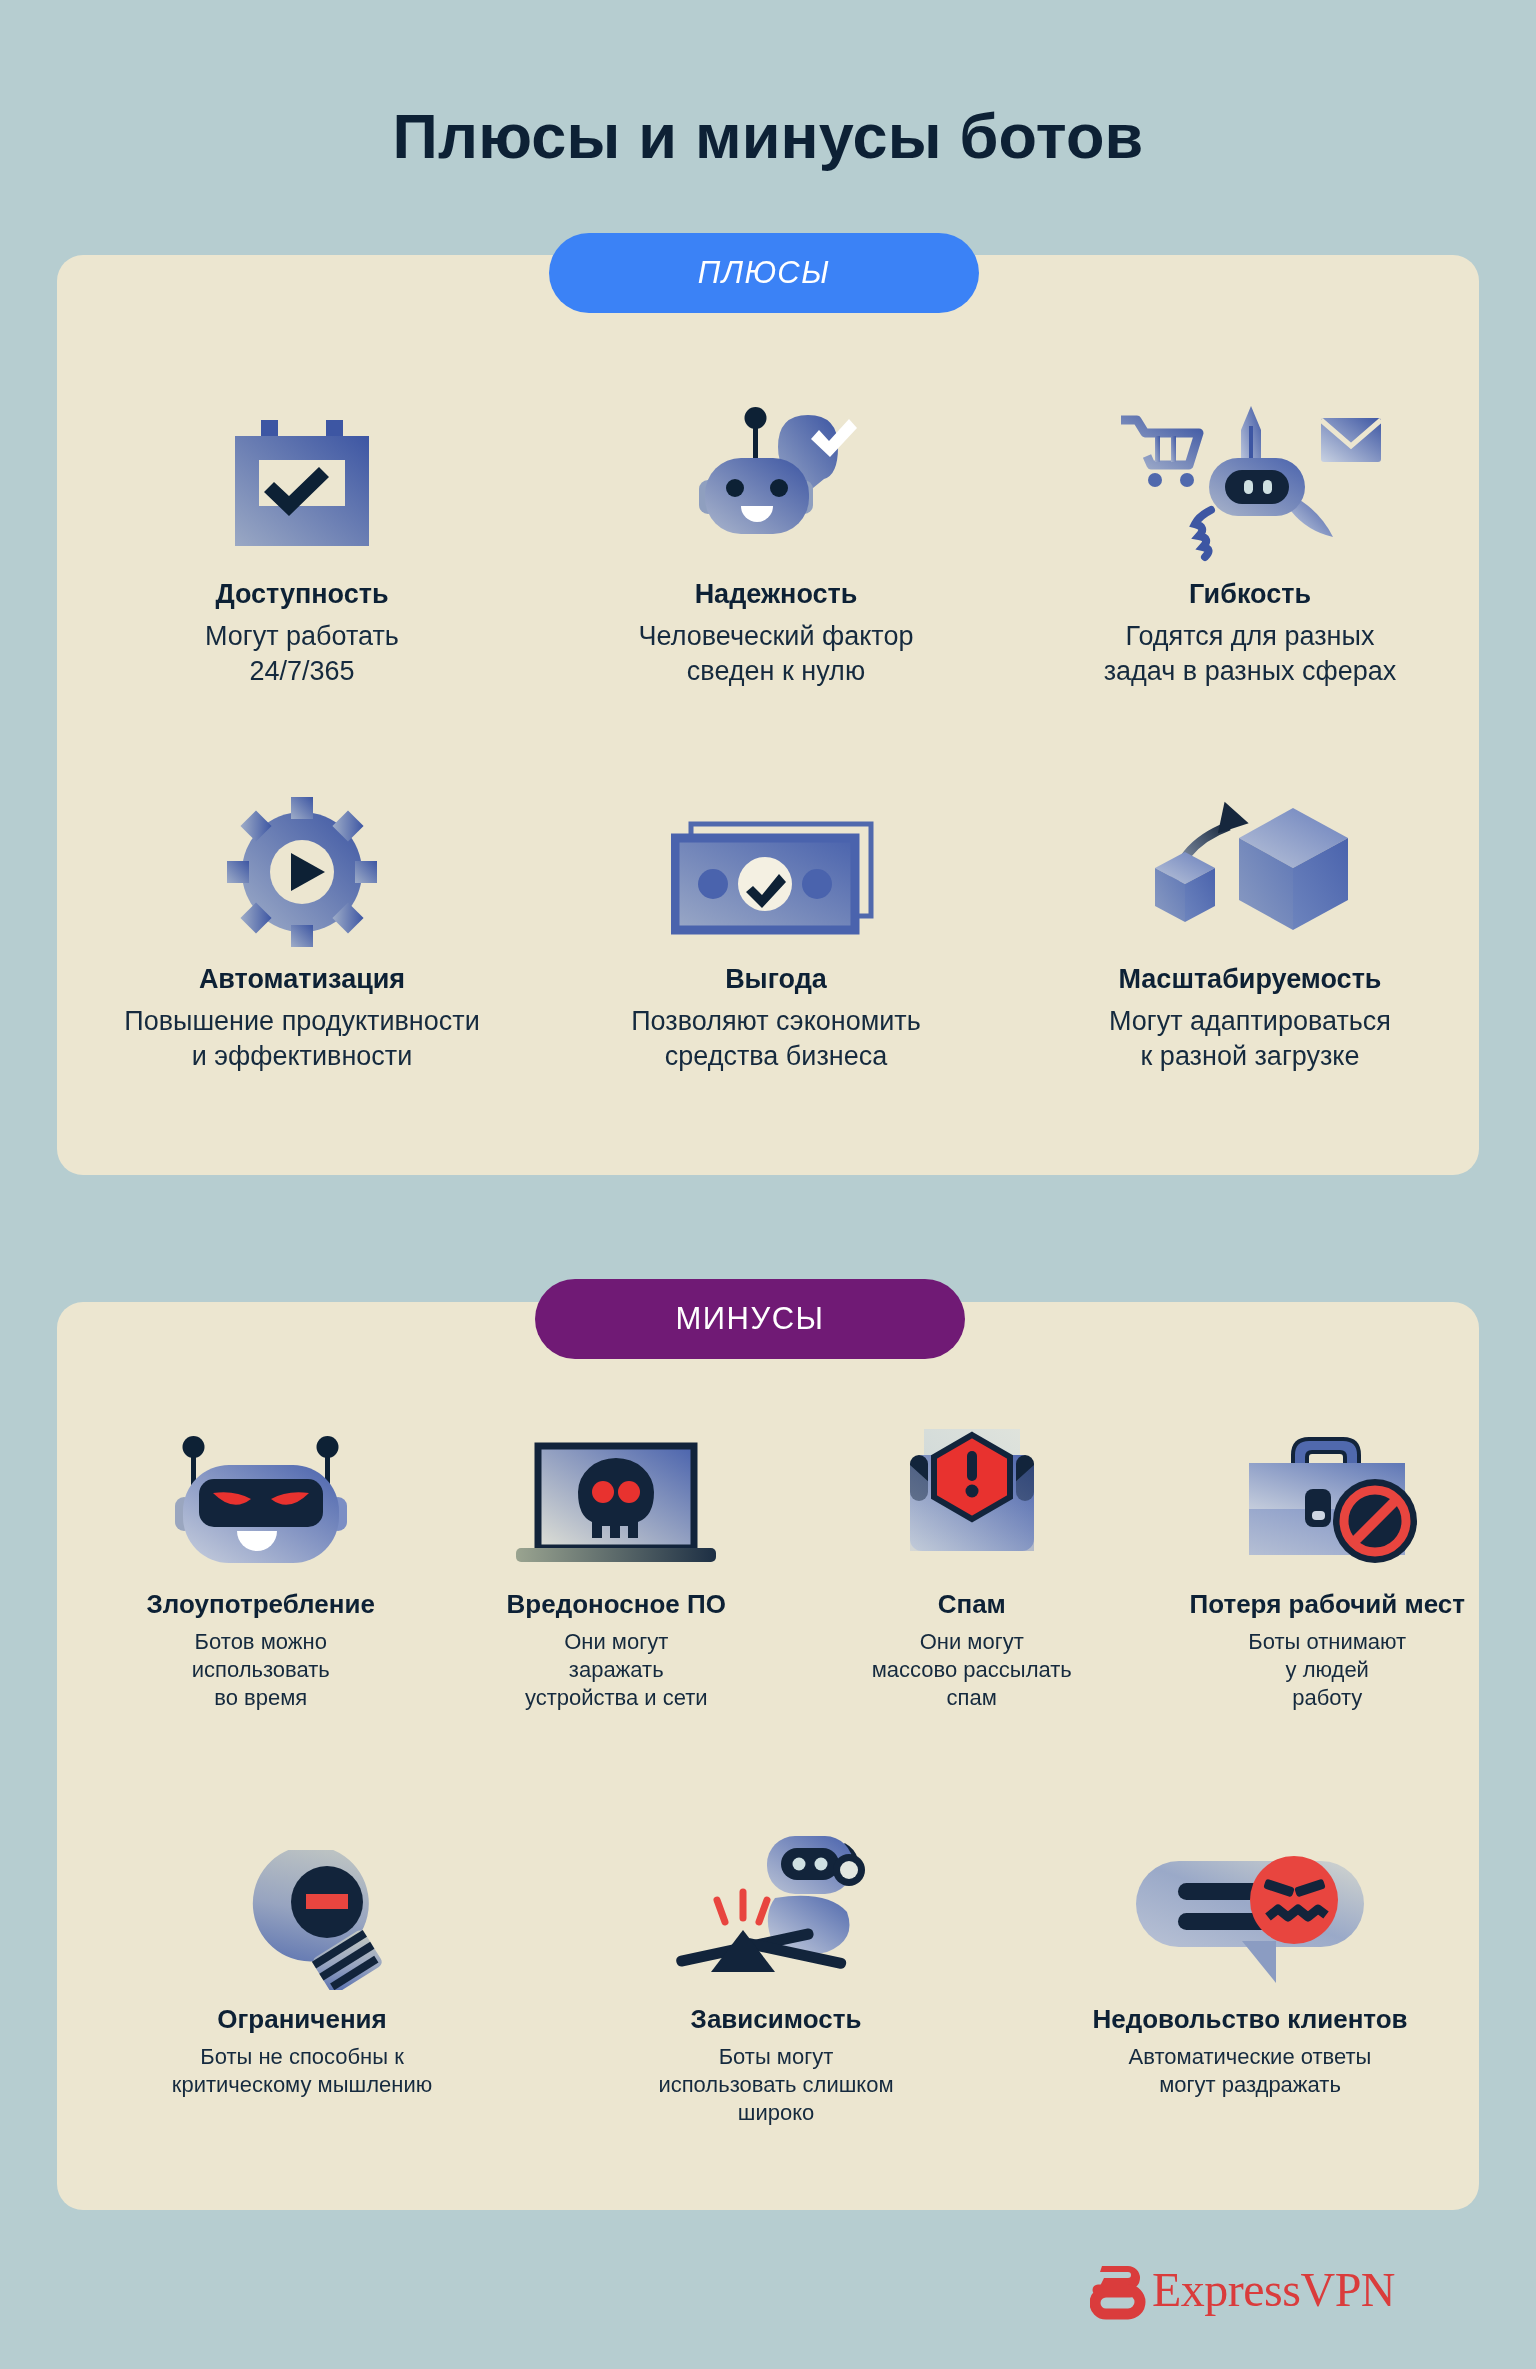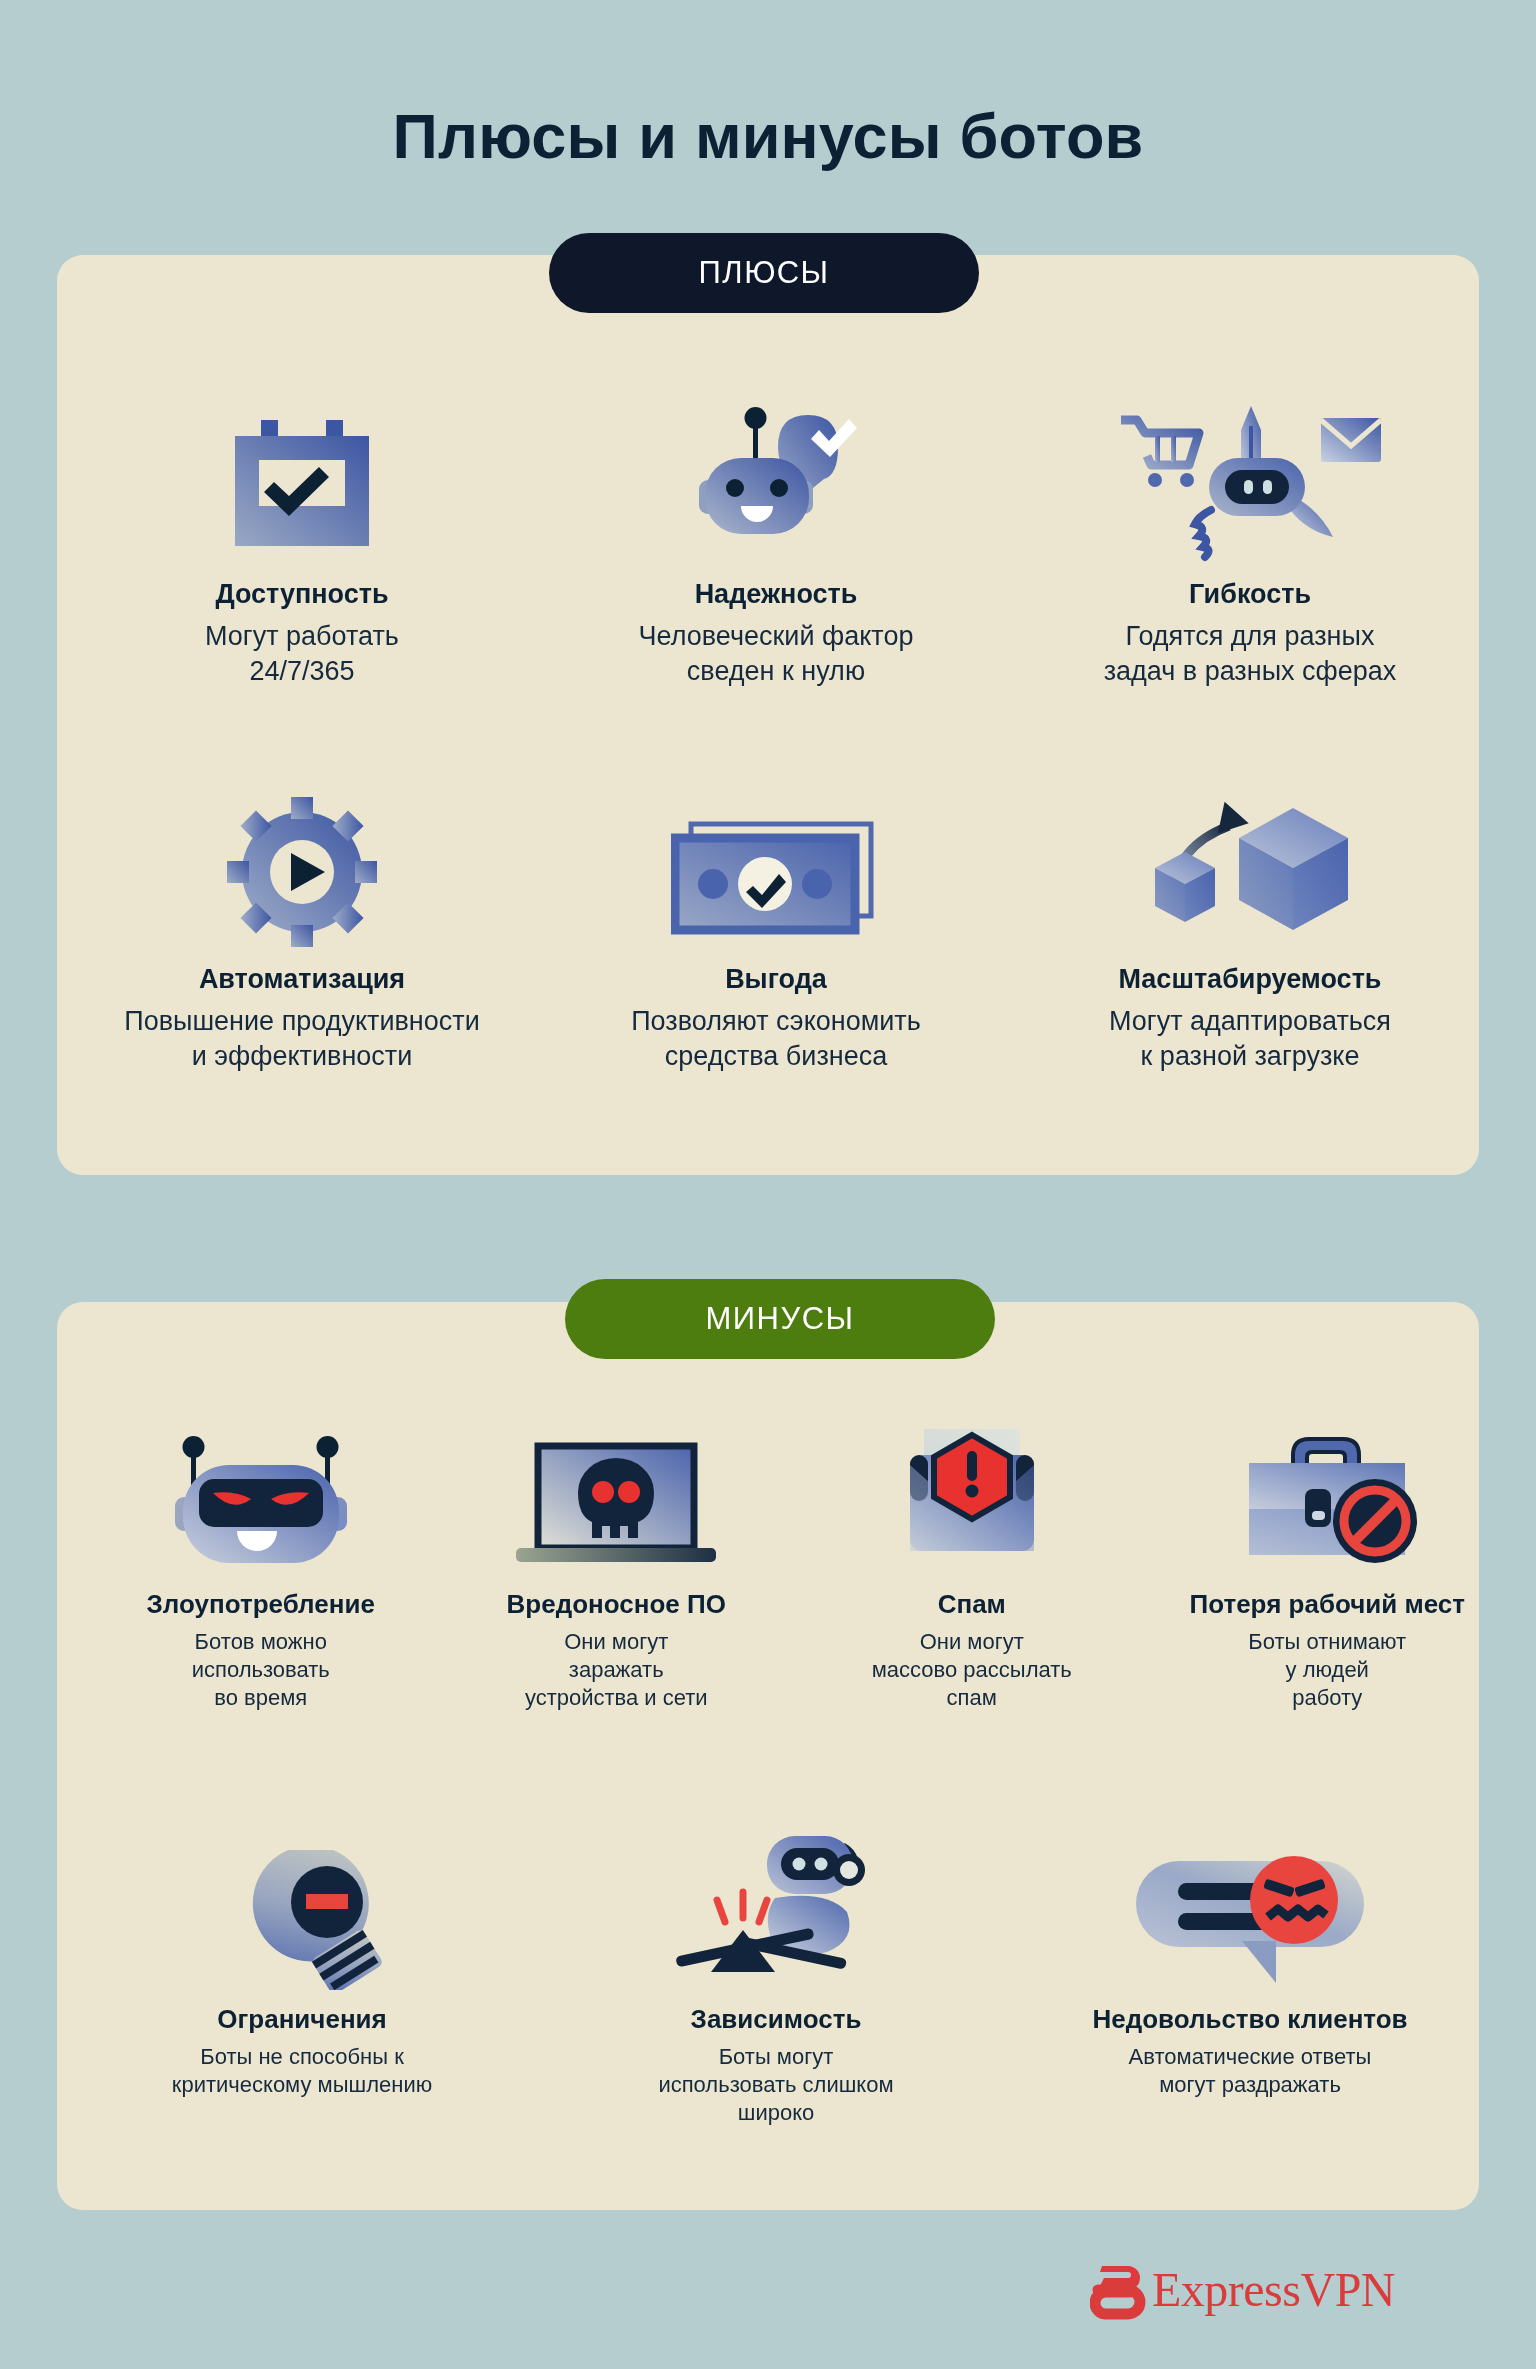--- a/index.html
+++ b/index.html
@@ -35,22 +35,22 @@
   .badge{
     position:absolute;
     height:80px;
     border-radius:40px;
     display:flex;align-items:center;justify-content:center;
     color:#ffffff;
     font-size:31px;font-weight:normal;
     letter-spacing:1.5px;
     z-index:5;
   }
-  #badge-pros{left:549px;top:233px;width:430px;background:#0f172a;}
-  #badge-cons{left:565px;top:1279px;width:430px;background:#4d7c0f;}
+  #badge-pros{left:549px;top:233px;width:430px;background:#3b82f6;font-style:italic;}
+  #badge-cons{left:535px;top:1279px;width:430px;background:#701a75;}
 
   
   .row{position:absolute;display:flex;}
   .item{
     display:flex;flex-direction:column;align-items:center;
     text-align:center;
     padding-left:16px;
   }
   .icon-wrap{
     height:170px;width:100%;

